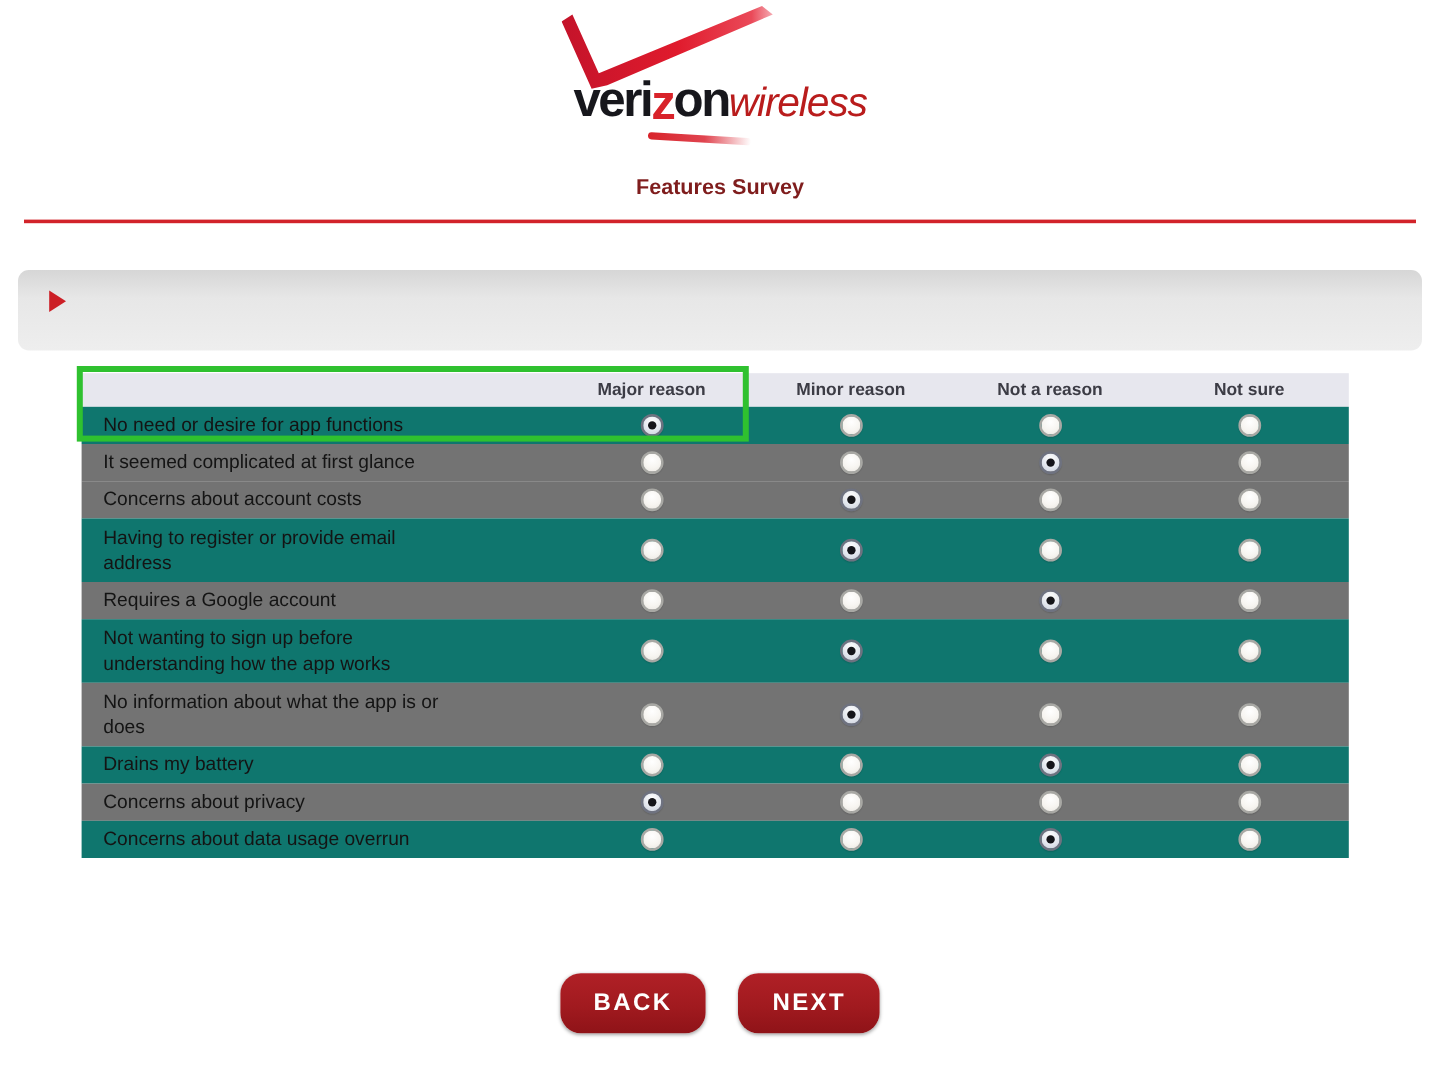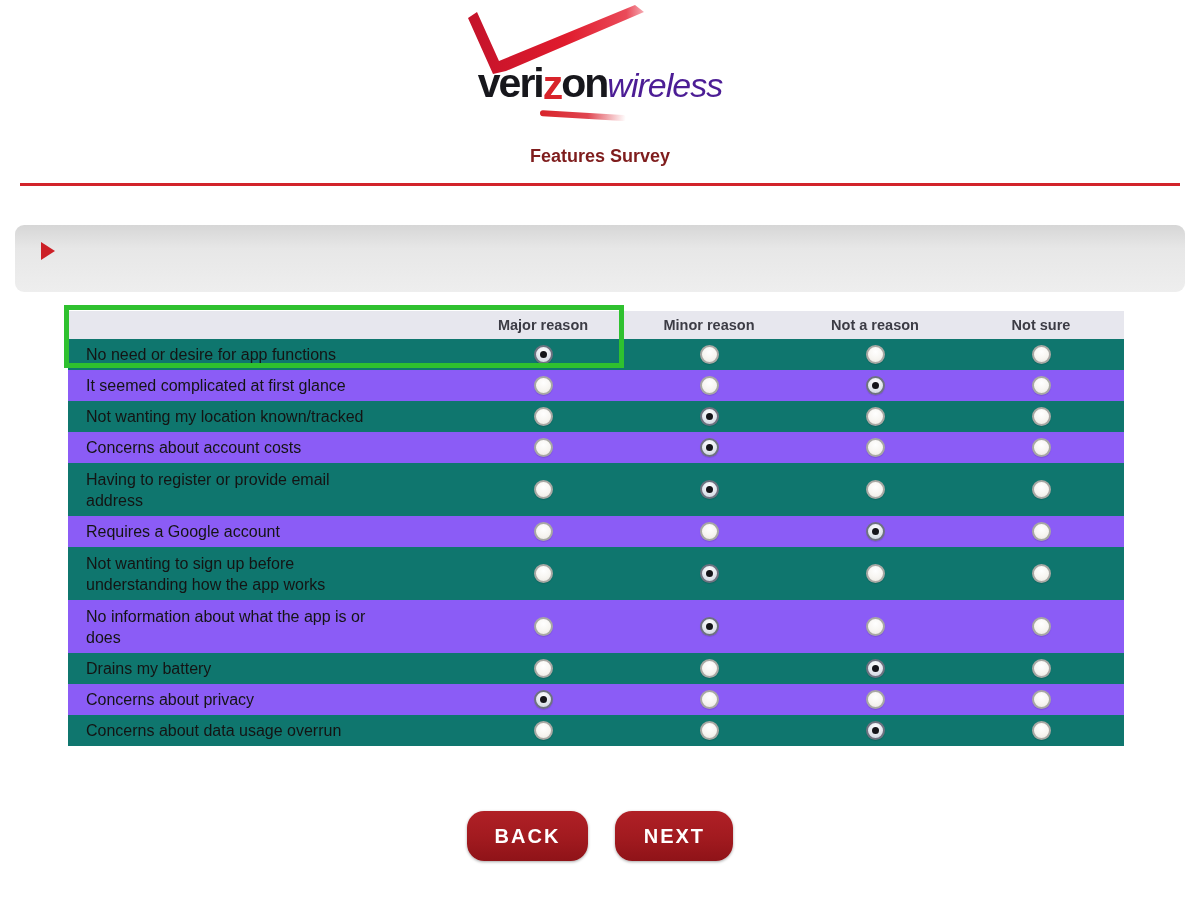--- a/index.html
+++ b/index.html
@@ -27,21 +27,21 @@
   .z-swoosh {
     position: absolute; left: -3px; bottom: -7px;
     width: 86px; height: 6px;
     background: linear-gradient(90deg, #d8232a 0%, #e04550 55%, rgba(216,35,42,0) 100%);
     border-radius: 3px;
     transform: rotate(3.5deg);
     transform-origin: left center;
   }
   .tagline {
     font-size: 34px; font-style: italic; font-weight: 400;
-    letter-spacing: -1px; color: #4c1d95;
+    letter-spacing: -1px; color: #b91c1c;
   }
 
   
   .survey-title {
     position: absolute; top: 146px; left: 0; width: 100%;
     text-align: center; font-size: 18px; font-weight: bold; color: #7f1d1d;
   }
   .divider {
     position: absolute; top: 183px; left: 20px; width: 1160px; height: 3px;
     background: #d2232a;
@@ -64,21 +64,21 @@
   .question-text {
     font-size: 17px; font-weight: bold; color: #0e0e0e;
     line-height: 26px; white-space: pre-line;
   }
   .question-text u { text-decoration: underline; }
 
   
   .matrix { position: absolute; top: 311px; left: 68px; width: 1056px; font-size: 16px; color: #141414; }
   .mrow { display: flex; align-items: center; min-height: 31px; }
   .mrow.tall { min-height: 53px; }
-  .mrow.stripe { background: #8b5cf6; }
+  .mrow.stripe { background: #737373; }
   .mrow.plain { background: #0f766e; }
   .mrow.header {
     min-height: 28px; background: #e7e7ee;
     font-weight: bold; font-size: 14.5px; color: #3c3c45;
   }
   .hspacer, .rlabel { width: 392px; }
   .rlabel { padding-left: 18px; padding-right: 10px; white-space: pre-line; line-height: 21px; }
   .hcol, .rcell {
     width: 166px; display: flex; justify-content: center; align-items: center;
   }
@@ -185,37 +185,20 @@
           </div>
           <div class="rcell">
             <div class="radio sel">
               <div class="dot"></div>
             </div>
           </div>
           <div class="rcell">
             <div class="radio"></div>
           </div>
         </div>
-        <div class="mrow plain">
-          <div class="rlabel">Not wanting my location known/tracked</div>
-          <div class="rcell">
-            <div class="radio"></div>
-          </div>
-          <div class="rcell">
-            <div class="radio sel">
-              <div class="dot"></div>
-            </div>
-          </div>
-          <div class="rcell">
-            <div class="radio"></div>
-          </div>
-          <div class="rcell">
-            <div class="radio"></div>
-          </div>
-        </div>
         <div class="mrow stripe">
           <div class="rlabel">Concerns about account costs</div>
           <div class="rcell">
             <div class="radio"></div>
           </div>
           <div class="rcell">
             <div class="radio sel">
               <div class="dot"></div>
             </div>
           </div>

